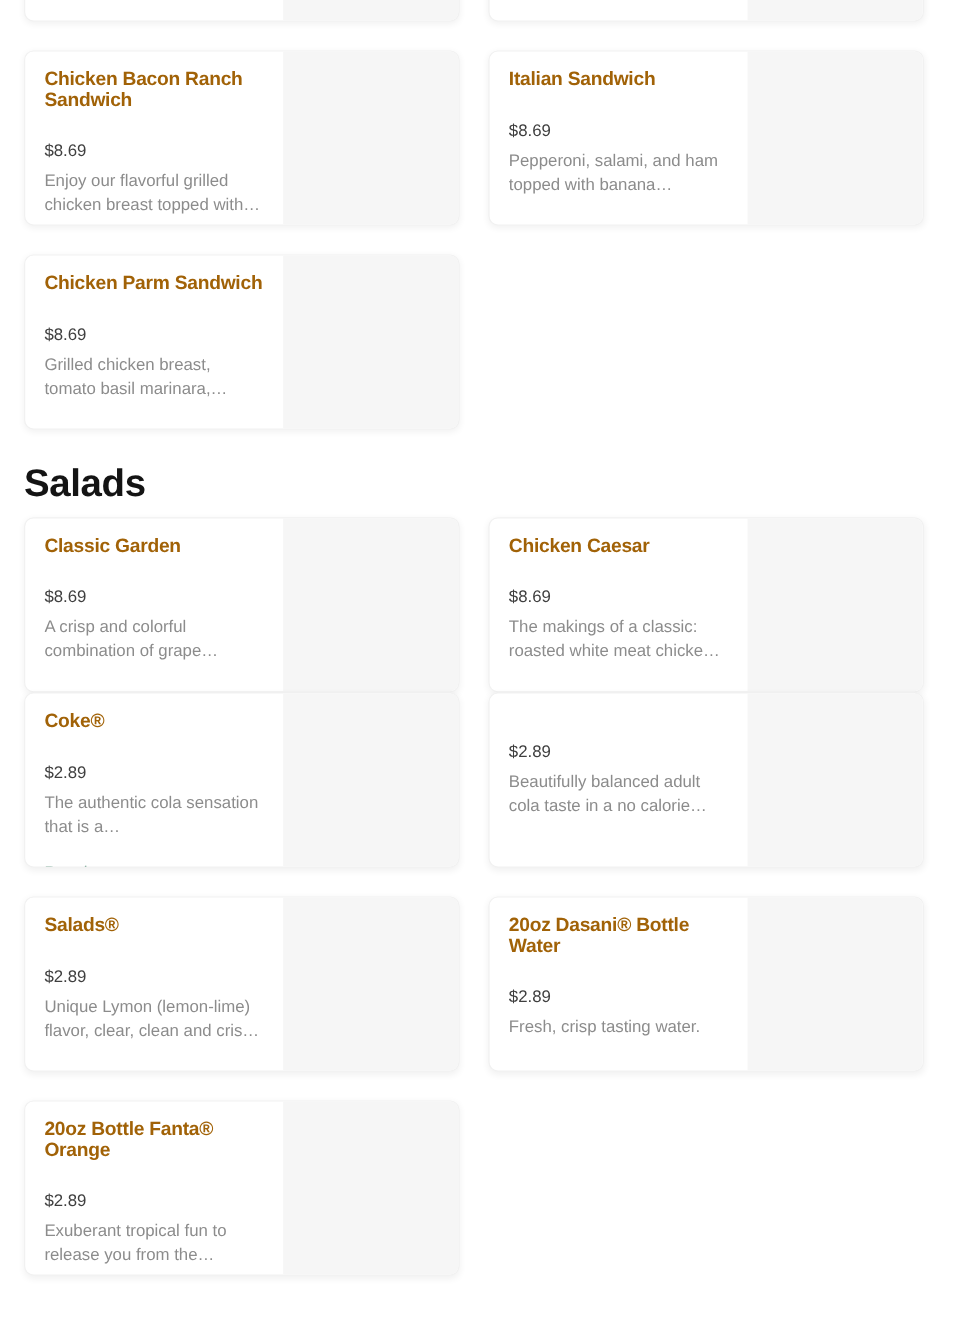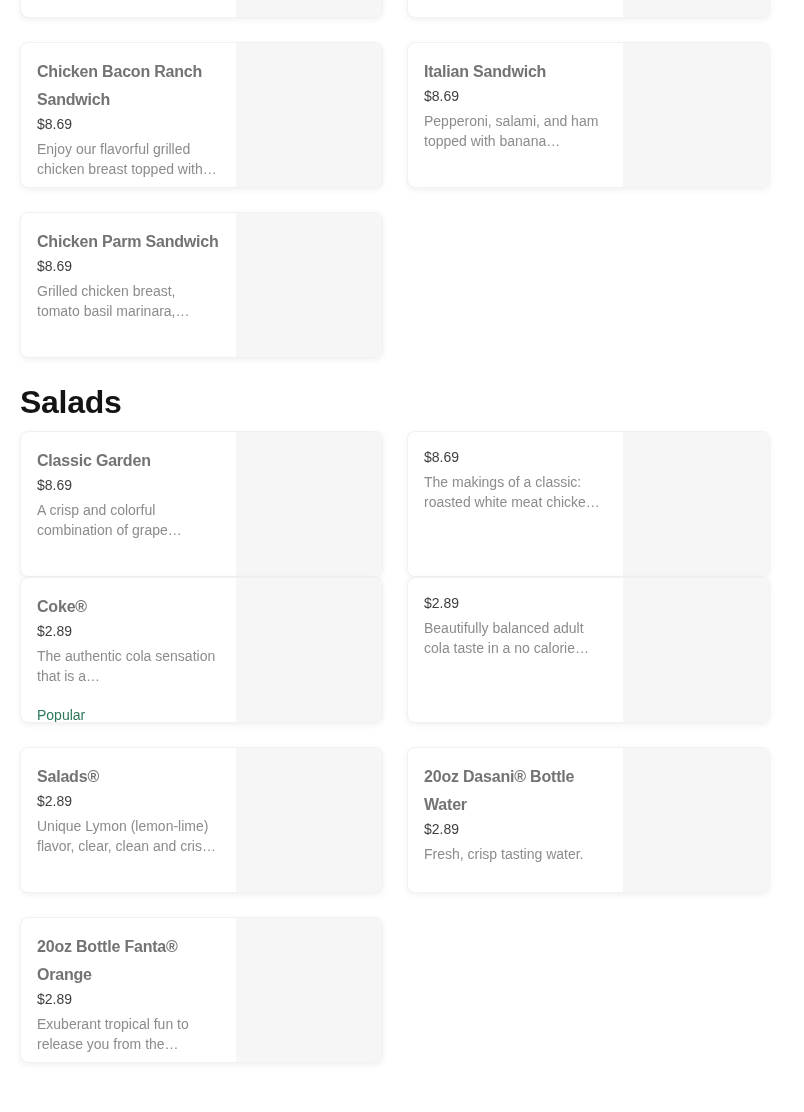--- a/index.html
+++ b/index.html
@@ -46,27 +46,27 @@
     cursor: pointer;
   }
   .card-body {
     flex: 1 1 auto;
     min-width: 0;
     padding: 15px 16px 12px 16px;
   }
   .item-title {
     margin: 0;
     font-size: 16px;
-    line-height: 28px;
+    line-height: 17px;
     font-weight: 700;
     letter-spacing: -0.2px;
-    color: #737373;
+    color: #a16207;
   }
   .item-price {
-    margin-top: 1px;
+    margin-top: 24px;
     font-size: 14px;
     line-height: 18px;
     font-weight: 400;
     color: #3f3f3f;
   }
   .item-desc {
     margin: 6px 0 0 0;
     font-size: 14px;
     line-height: 20px;
     color: #8c8c8c;
@@ -146,20 +146,21 @@
     <div class="card-body">
       <h3 class="item-title">Classic Garden</h3>
       <div class="item-price">$8.69</div>
       <p class="item-desc">A crisp and colorful combination of grape…</p>
 
     </div>
     <div class="thumb"></div>
   </article>
       <article class="card">
     <div class="card-body">
+      <h3 class="item-title">Chicken Caesar</h3>
       <div class="item-price">$8.69</div>
       <p class="item-desc">The makings of a classic: roasted white meat chicke…</p>
 
     </div>
     <div class="thumb"></div>
   </article>
     </div>
     <div class="grid">
       <article class="card">
     <div class="card-body">

